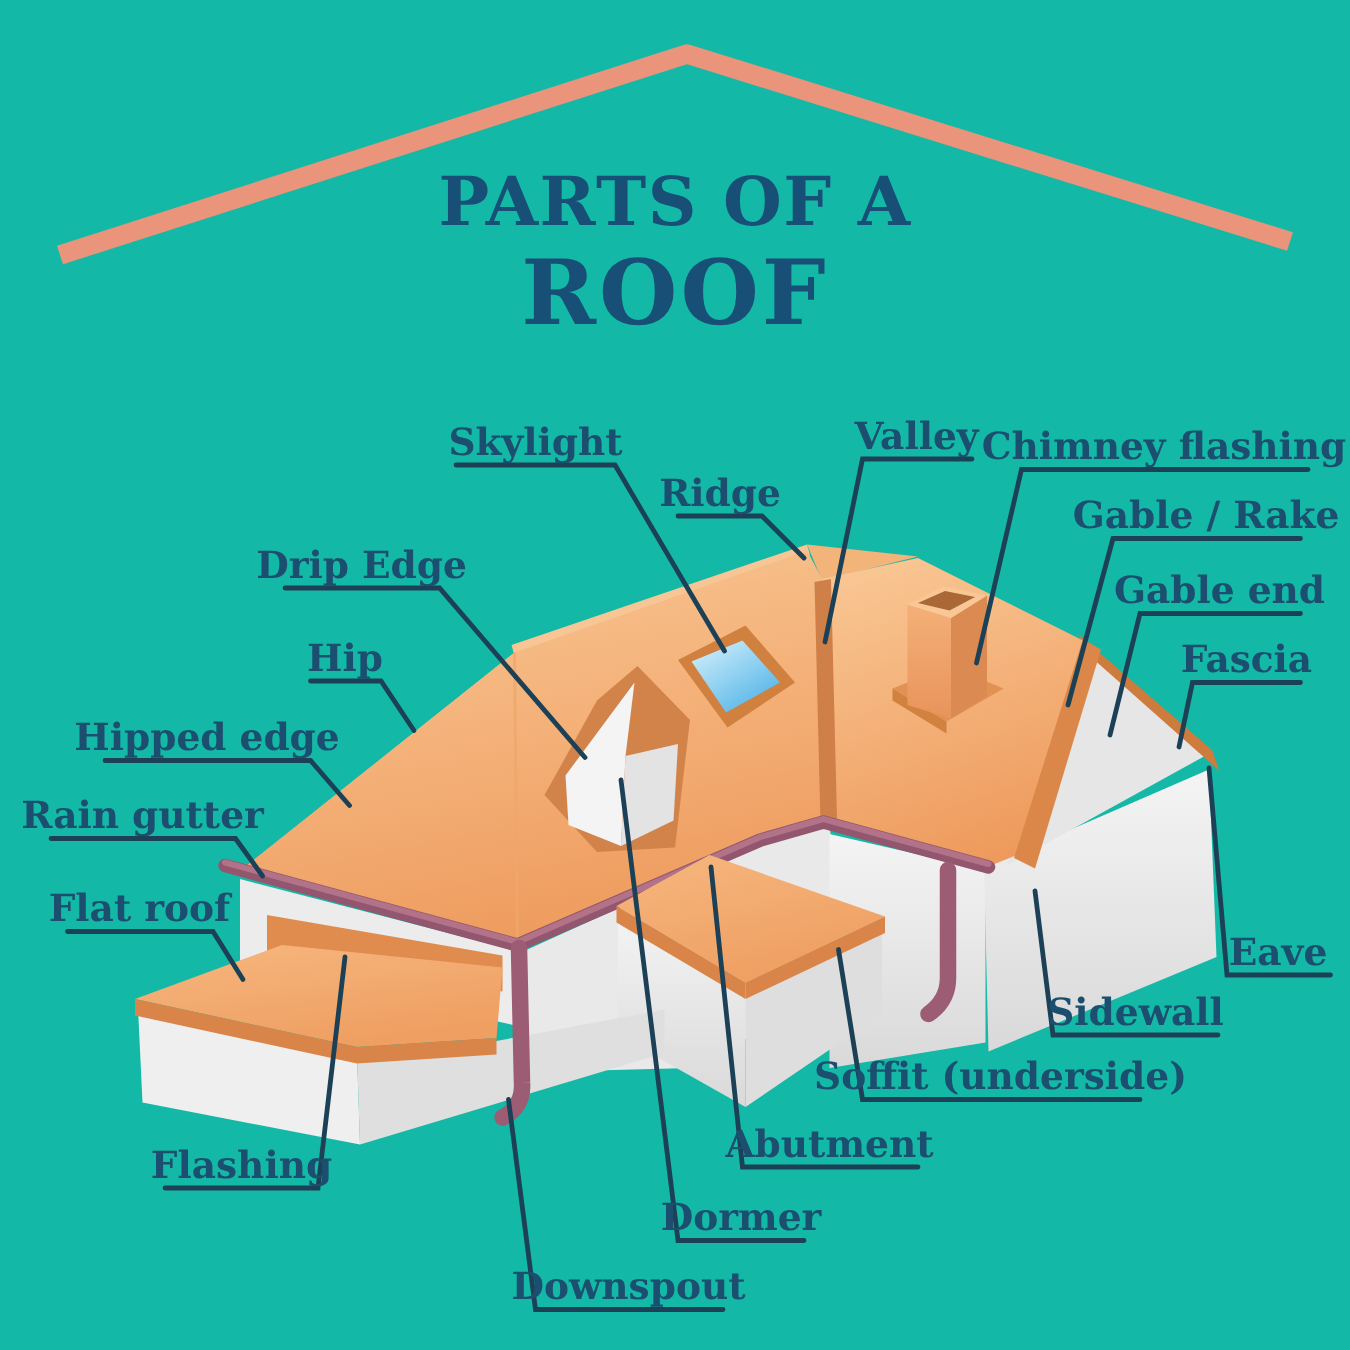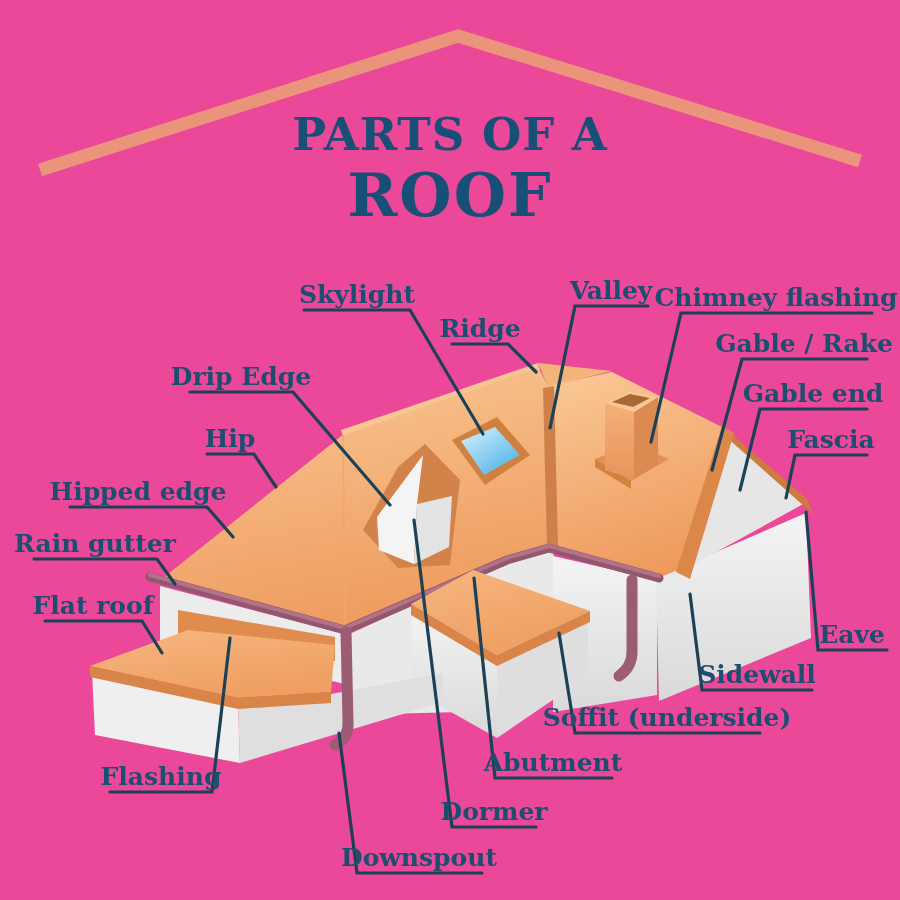--- a/index.html
+++ b/index.html
@@ -1,16 +1,16 @@
 <!DOCTYPE html>
 <html><head>
 <meta charset="utf-8">
 <style>
   html,body{margin:0;padding:0;background:#ffffff;}
-  .stage{position:relative;width:900px;height:900px;background:#ec4899;overflow:hidden;}
+  .stage{position:relative;width:900px;height:900px;background:#14b8a6;overflow:hidden;}
   svg{display:block;}
   text{font-family:"DejaVu Serif","Liberation Serif",serif;font-weight:bold;fill:#1B4E6F;}
   .lbl{font-size:25px;}
   .title1{font-size:45px;fill:#174F76;letter-spacing:1px;}
   .title2{font-size:60px;fill:#174F76;letter-spacing:2px;}
   .pline{fill:none;stroke:#1C4157;stroke-width:3.2;stroke-linecap:round;}
 </style>
 </head>
 <body>
 

